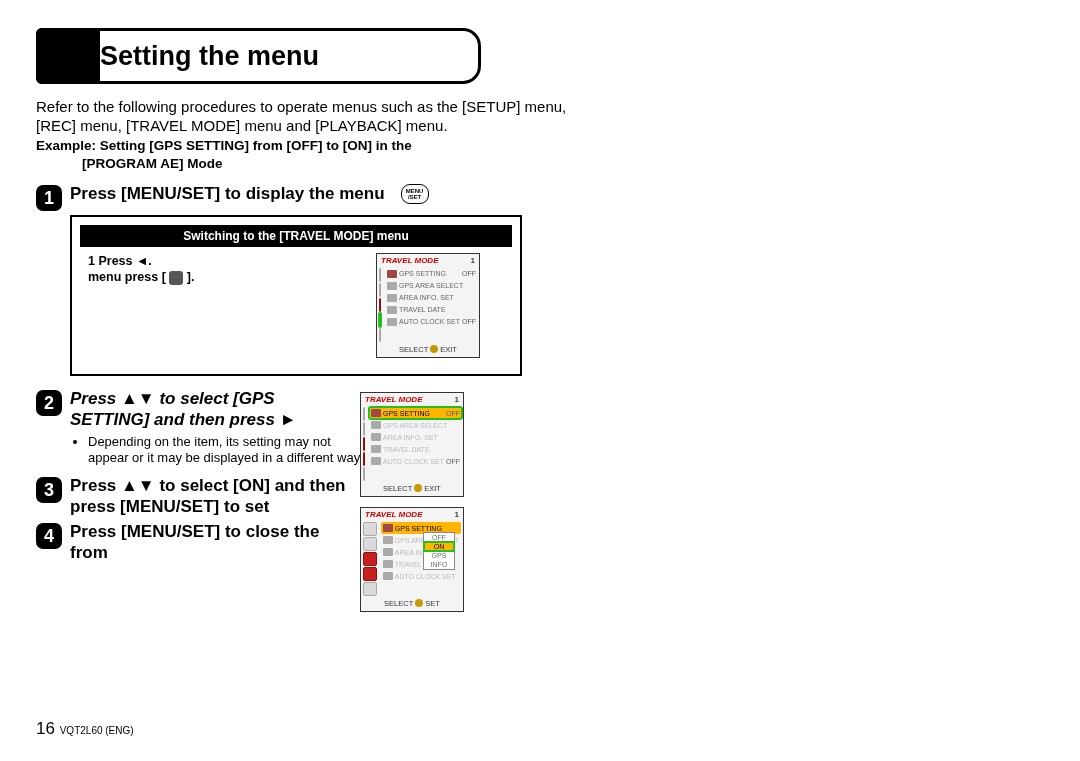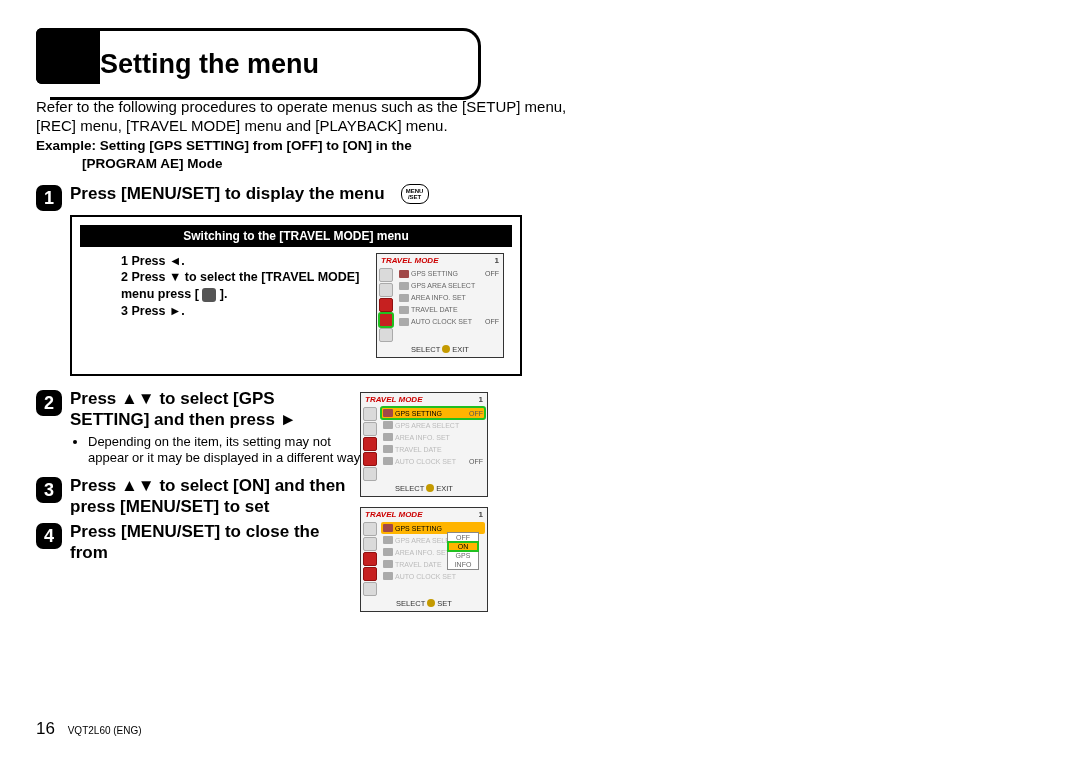--- a/index.html
+++ b/index.html
@@ -1,21 +1,21 @@
 <!DOCTYPE html>
 <html><head>
 <meta charset="utf-8">
 <style>
   * { box-sizing: border-box; margin: 0; padding: 0; }
   html, body { width: 1080px; height: 761px; background: #fff; font-family: Arial, Helvetica, sans-serif; color: #000; }
   .page { padding: 28px 36px 18px 36px; position: relative; height: 100%; }
 
   .title-wrap { position: relative; width: 445px; height: 56px; }
   .title-bar {
-    position: absolute; left: 14px; top: 0; right: 0; height: 72px;
+    position: absolute; left: 14px; top: 0; right: 0; height: 56px;
     border: 3px solid #000; border-radius: 0 18px 18px 0; border-left: none;
     display: flex; align-items: center; padding-left: 50px;
   }
   .title-tab {
     position: absolute; left: 0; top: 0; width: 64px; height: 56px;
     background: #000; border-radius: 6px 0 0 6px;
   }
   .title-tab::before {
     content: ""; position: absolute; left: 0; top: 0; width: 64px; height: 56px;
     background: #000; border-radius: 6px 14px 14px 6px;
@@ -46,32 +46,32 @@
   .menuset-icon span { display: block; }
 
   .box {
     margin-top: 10px; border: 2px solid #000; width: 452px; position: relative;
     background: #fff; padding: 8px;
   }
   .box-header {
     background: #000; color: #fff; font-weight: bold; font-size: 12px;
     padding: 4px 8px; text-align: center;
   }
-  .box-body { display: flex; padding: 6px 8px 8px 8px; gap: 6px; margin-left: 33px; }
+  .box-body { display: flex; padding: 6px 8px 8px 8px; gap: 6px; }
   .box-left { flex: 1; font-size: 12.5px; font-weight: bold; line-height: 1.35; }
   .box-left .bullets { font-weight: normal; padding-left: 14px; font-size: 12.5px; }
   .box-left .chip {
     display: inline-flex; width: 14px; height: 14px; background: #555; border-radius: 3px;
     align-items: center; justify-content: center; color: #fff; font-size: 7px; vertical-align: middle;
   }
   .box-right { flex: 0 0 128px; }
 
   
   .lcd {
-    width: 128px; border: 1px solid #333; background: #f4f4f4;
+    width: 104px; border: 1px solid #333; background: #f4f4f4;
     font-family: Arial, sans-serif; font-size: 8px; color: #333; position: relative;
   }
   .lcd-top { display: flex; justify-content: space-between; padding: 2px 4px; color: #c00; font-style: italic; font-weight: bold; font-size: 8px; }
   .lcd-top .pg { color: #444; font-style: normal; }
   .lcd-mid { display: flex; }
   .lcd-tabs { width: 18px; display: flex; flex-direction: column; gap: 1px; padding: 1px 2px; }
   .lcd-tab { height: 14px; border-radius: 2px; background: #dadada; border: 1px solid #aaa; }
   .lcd-tab.red { background: #c62020; border-color: #901010; }
   .lcd-tab.hl { outline: 2px solid #20c020; outline-offset: -1px; }
   .lcd-list { flex: 1; padding: 1px 2px 1px 2px; }
@@ -90,21 +90,21 @@
   .lcd-popup .opt.sel { background: #ffb400; color: #000; outline: 2px solid #20c020; outline-offset: -1px; }
 
   .rhs { position: absolute; left: 360px; width: 126px; }
   .rhs.r2 { top: 392px; }
   .rhs.r3 { top: 507px; }
 
   .sub { font-size: 13px; padding-left: 14px; padding-top: 4px; line-height: 1.25; max-width: 300px; }
   .sub li { list-style: disc; margin-left: 4px; }
 
   .footer { position: absolute; left: 36px; bottom: 22px; font-size: 10px; color: #000; }
-  .footer .pg { font-size: 17px; font-weight: 400; margin-right: 10px; }
+  .footer .pg { font-size: 17px; font-weight: 400; margin-right: 2px; }
 
   .arrow { font-family: inherit; }
 </style>
 </head>
 <body>
 
 <div class="page">
 
   <div class="title-wrap">
     <div class="title-tab"></div>
@@ -133,27 +133,21 @@
         </div>
 
         <div class="box">
           <div class="box-header">Switching to the [TRAVEL MODE] menu</div>
           <div class="box-body">
             <div class="box-left">
               <div>
                 <span>1 Press </span><span class="arrow">◄</span><span>.</span>
               </div>
               <div>
-                <span>2 Press </span><span class="arrow">▼</span><span> to select the [TRAVEL MODE]</span>
-              </div>
-              <div>
                 <span>   menu press [ </span><span class="chip"></span><span> ].</span>
-              </div>
-              <div>
-                <span>3 Press </span><span class="arrow">►</span><span>.</span>
               </div>
             </div>
             <div class="box-right">
 
               <div class="lcd">
                 <div class="lcd-top">
                   <span>TRAVEL MODE</span>
                   <span class="pg">1</span>
                 </div>
                 <div class="lcd-mid">
@@ -193,21 +187,21 @@
               </div>
             </div>
           </div>
         </div>
       </div>
     </div>
 
     <div class="step" style="margin-top:12px;">
       <div class="step-num">2</div>
       <div class="step-body">
-        <div class="step-head" style="max-width:285px;">
+        <div class="step-head" style="max-width:285px;font-style:italic;">
           <span>
             <span>Press </span><span class="arrow">▲▼</span><span> to select [GPS SETTING] and then press </span><span class="arrow">►</span>
           </span>
         </div>
         <ul class="sub">
             <li>Depending on the item, its setting may not appear or it may be displayed in a different way.</li>
           </ul>
       </div>
     </div>
 

